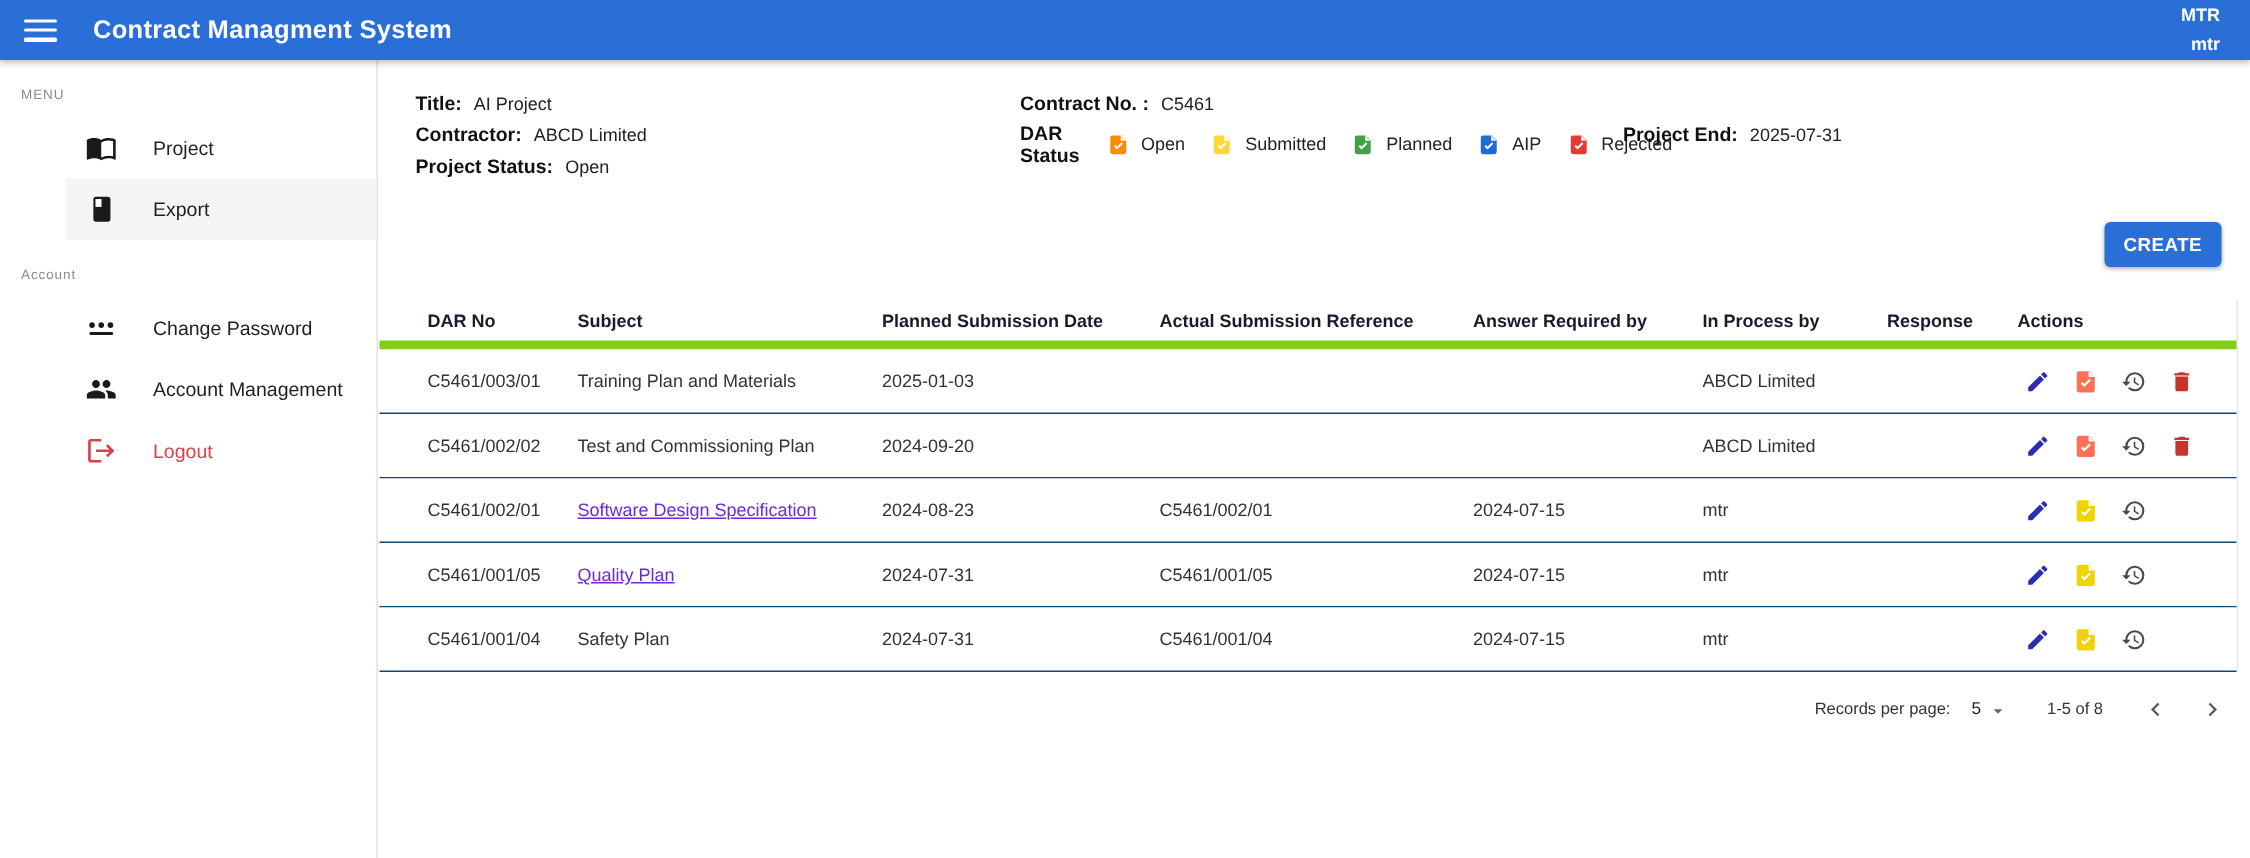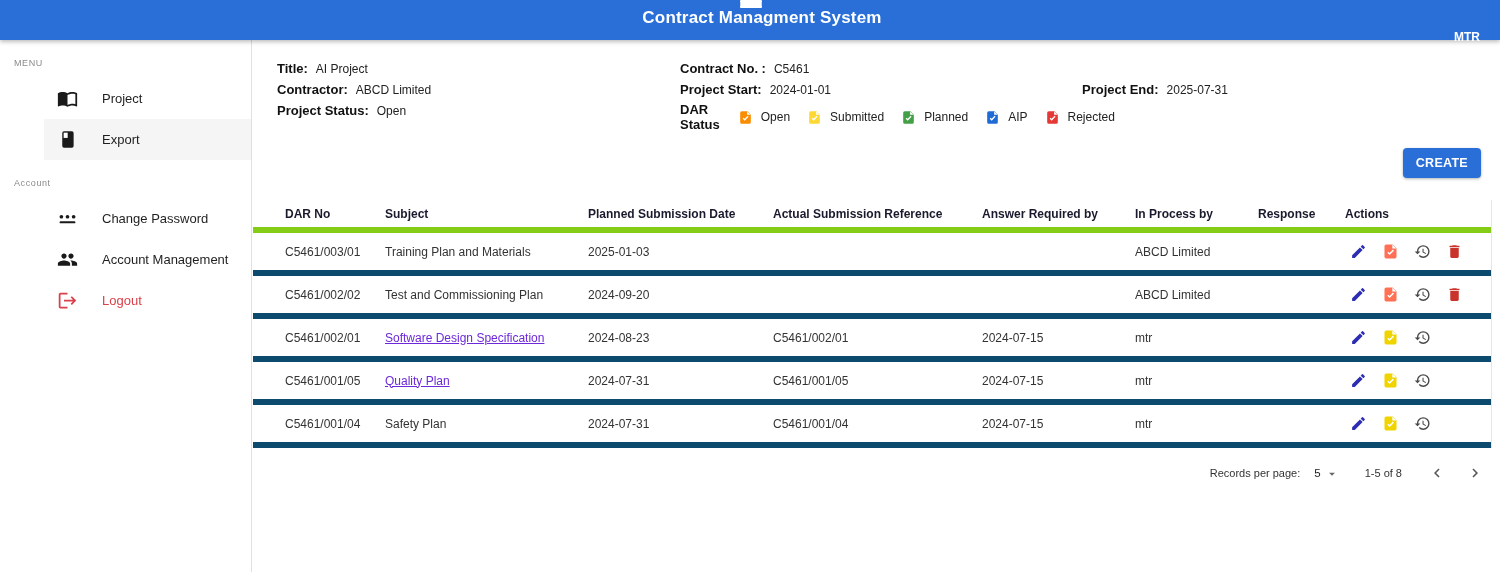--- a/index.html
+++ b/index.html
@@ -2,21 +2,21 @@
 <html><head>
 <meta charset="utf-8">
 <style>
   * { margin:0; padding:0; box-sizing:border-box; }
   html,body { width:1500px; height:572px; overflow:hidden; background:#fff;
     font-family:"Liberation Sans", sans-serif; }
 
   
   .appbar { position:absolute; top:0; left:0; width:1500px; height:40px;
     background:#2a6fd8; display:flex; align-items:center; padding:0 14px;
-    box-shadow:0 2px 4px rgba(0,0,0,.25); z-index:10;flex-direction:column; }
+    box-shadow:0 2px 4px rgba(0,0,0,.25); z-index:10; }
   .hamburger { width:22px; height:15px; display:flex; flex-direction:column;
     justify-content:space-between; cursor:pointer; margin-left:2px; }
   .hamburger span { display:block; height:2.6px; background:#fff; border-radius:1px; }
   .appbar-title { color:#fff; font-size:17px; font-weight:600; margin-left:24px; letter-spacing:.2px; }
   .appbar-user { margin-left:auto; text-align:right; color:#fff; font-size:12px;
     font-weight:700; line-height:1.55; margin-right:6px; }
 
   
   .sidebar { position:absolute; top:40px; left:0; width:252px; bottom:0;
     background:#fff; border-right:1px solid #e0e0e0; }
@@ -47,21 +47,21 @@
   .create-btn { position:absolute; right:19px; top:148px; height:30px;
     background:#2a6fd8; color:#fff; border:none; border-radius:4px;
     font-family:"Liberation Sans",sans-serif; font-size:12.5px; font-weight:700;
     padding:0 13px; letter-spacing:.3px; cursor:pointer;
     box-shadow:0 1px 3px rgba(0,0,0,.3); }
 
   
   .table { position:absolute; left:253px; top:200px; right:8px;
     border-right:1px solid #e6e6e6; }
   .trow { display:flex; align-items:center; padding-left:32px;
-    border-bottom:6px solid #0c4a6e; }
+    border-bottom:1px solid #0c4a6e; }
   .thead { height:33px; font-size:12px; font-weight:700; color:#1a1a2e;
     border-bottom:6px solid #84cc16; }
   .tbody .trow { height:43px; font-size:12px; color:#333; background:#fff; }
   .c { flex:0 0 auto; padding-right:10px; white-space:nowrap; overflow:hidden; }
   .c0{width:100px}.c1{width:203px}.c2{width:185px}.c3{width:209px}
   .c4{width:153px}.c5{width:123px}.c6{width:87px}
   .c7{flex:1 1 auto; display:flex; align-items:center;}
   .thead .c7 { display:block; }
   .subject-text.link { color:#6d28d9; text-decoration:underline; cursor:pointer; }
   .action-icon { width:17px; height:17px; margin-right:15px; cursor:pointer; flex:0 0 17px; }
@@ -194,24 +194,20 @@
     <div class="info-line">
       <span class="info-label">Project Status:</span>
       <span class="info-value">Open</span>
     </div>
   </div>
   <div class="info-col info-col2">
     <div class="info-line">
       <span class="info-label">Contract No. :</span>
       <span class="info-value">C5461</span>
     </div>
-    <div class="info-line">
-      <span class="info-label">Project Start:</span>
-      <span class="info-value">2024-01-01</span>
-    </div>
     <div class="info-line dar-line">
       <span class="info-label">DAR Status</span>
       <span class="legend">
   <span class="legend-item">
     <svg class="doc-icon legend-doc" style="color: rgb(251, 140, 0);">
               <use href="#i-doc"></use>
             </svg>
     <span class="legend-label">Open</span>
   </span>
 

